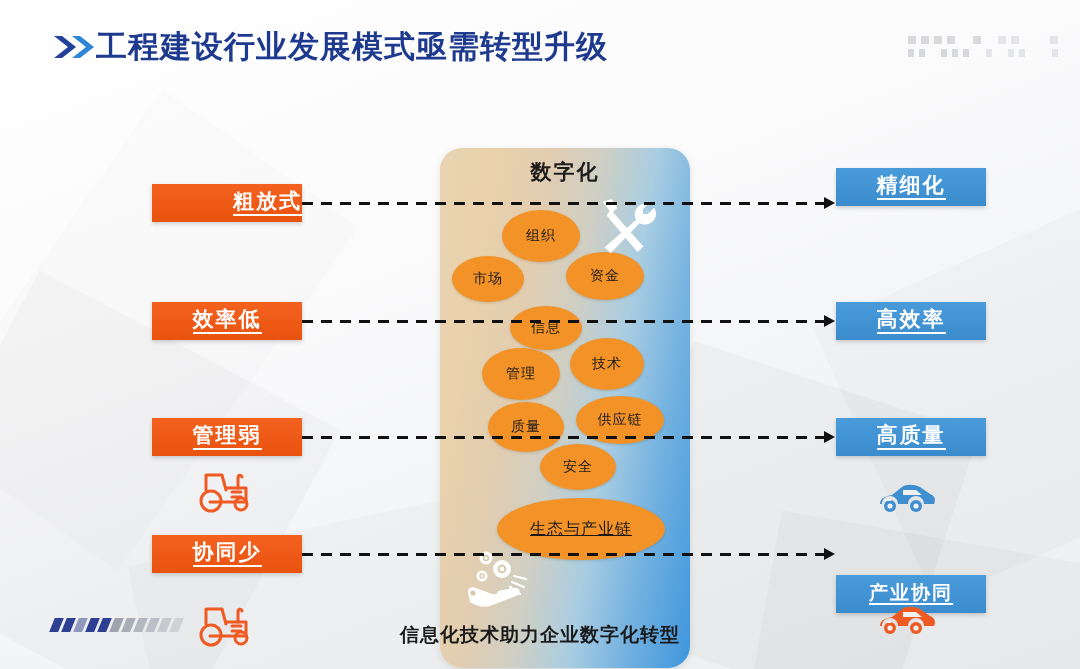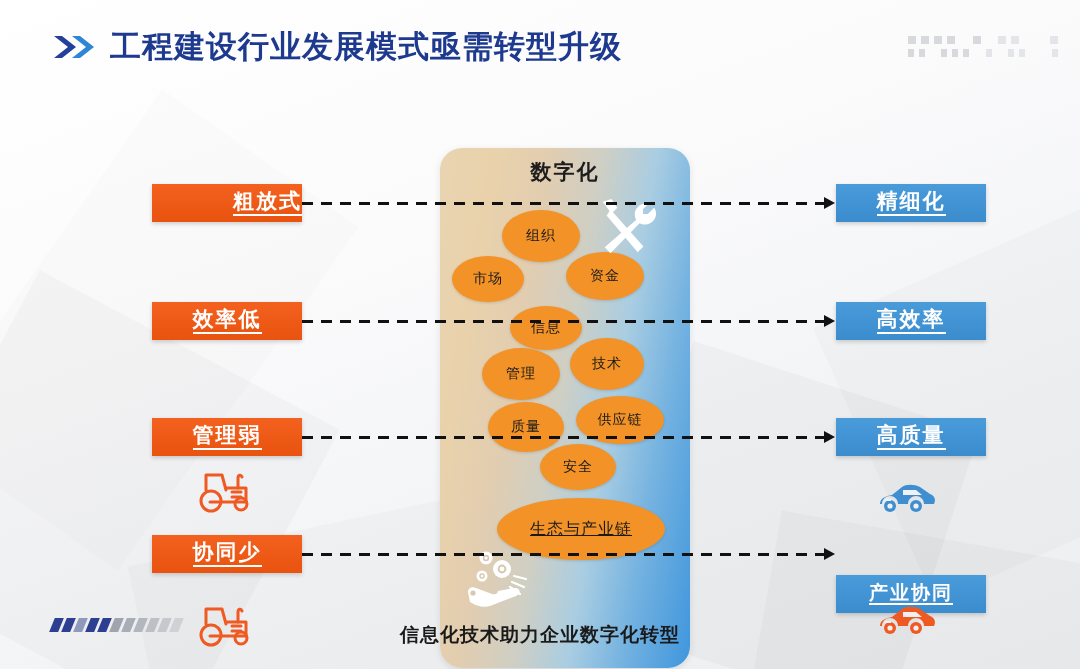--- a/index.html
+++ b/index.html
@@ -22,21 +22,21 @@
   .f3{left:860px;top:250px;width:320px;height:300px;transform:rotate(-24deg);
       background:rgba(0,0,0,0.02);}
   .f4{left:150px;top:520px;width:420px;height:260px;transform:rotate(-12deg);
       background:rgba(0,0,0,0.018);}
   .f5{left:760px;top:540px;width:360px;height:220px;transform:rotate(10deg);
       background:rgba(0,0,0,0.025);}
   .f6{left:20px;top:120px;width:240px;height:420px;transform:rotate(35deg);
       background:rgba(0,0,0,0.012);}
 
   
-  .title-row{position:absolute;left:52px;top:26px;display:flex;align-items:center;gap:14px;}
+  .title-row{position:absolute;left:52px;top:26px;display:flex;align-items:center;}
   .chev{display:block;}
   .title-text{
     font-size:31px;font-weight:bold;color:#1e3a8f;letter-spacing:1px;
     white-space:nowrap;
   }
   
   .dotgrid{position:absolute;right:22px;top:36px;width:150px;}
   .dotrow{display:flex;gap:5px;margin-bottom:5px;}
   .dot{width:9px;height:8px;background:#d7d9dc;}
   .dot.s{background:#e3e5e8;}
@@ -230,21 +230,21 @@
       <path d="M6 44 C6 40 10 38 14 40 L30 46 C34 47 36 45 36 43 L52 40 C58 39 60 45 54 48 L28 58 C22 60 14 58 8 54 Z"></path>
       <circle cx="11" cy="45" r="2.6" fill="#d8c8ae"></circle>
       <path d="M52 28 L64 31 M50 34 L62 39 M48 39 L58 46" stroke="#ffffff" stroke-width="2.2" fill="none" stroke-linecap="round"></path>
     </g>
   </svg>
 
   <div id="rows">
       <div class="sbox left" style="top: 184px; justify-content: flex-end;">
         <span>粗放式</span>
       </div>
-      <div class="sbox right" style="top: 184px;">
+      <div class="sbox right" style="top: 168px;">
         <span>精细化</span>
       </div>
       <div class="dline" style="top: 202px; background-image: repeating-linear-gradient(to right, rgb(17, 17, 17) 0px, rgb(17, 17, 17) 11px, transparent 11px, transparent 19px);"></div>
       <div class="dhead" style="left: 824px; top: 197px; border-left-color: rgb(17, 17, 17);"></div>
       <div class="sbox left" style="top: 302px;">
         <span>效率低</span>
       </div>
       <div class="sbox right" style="top: 302px;">
         <span>高效率</span>
       </div>

